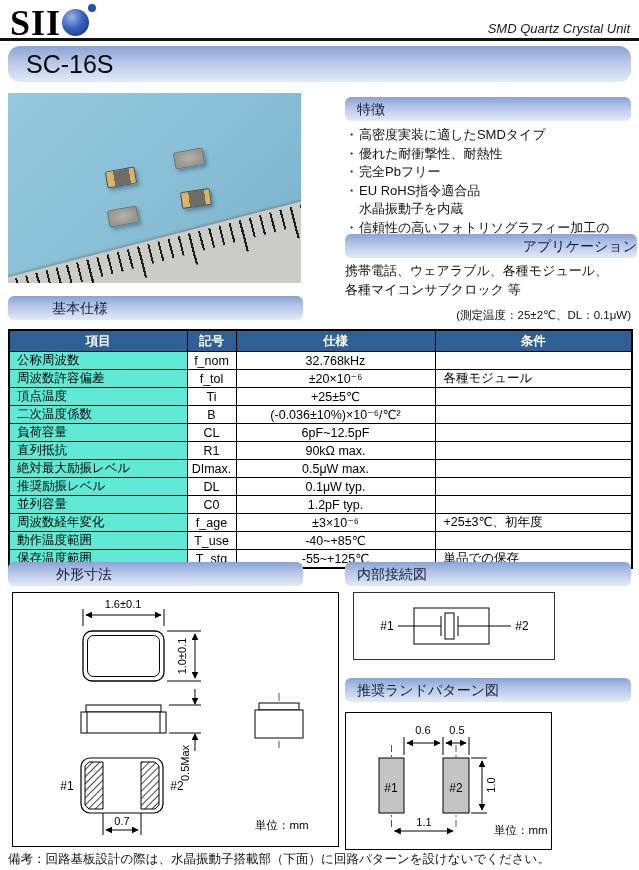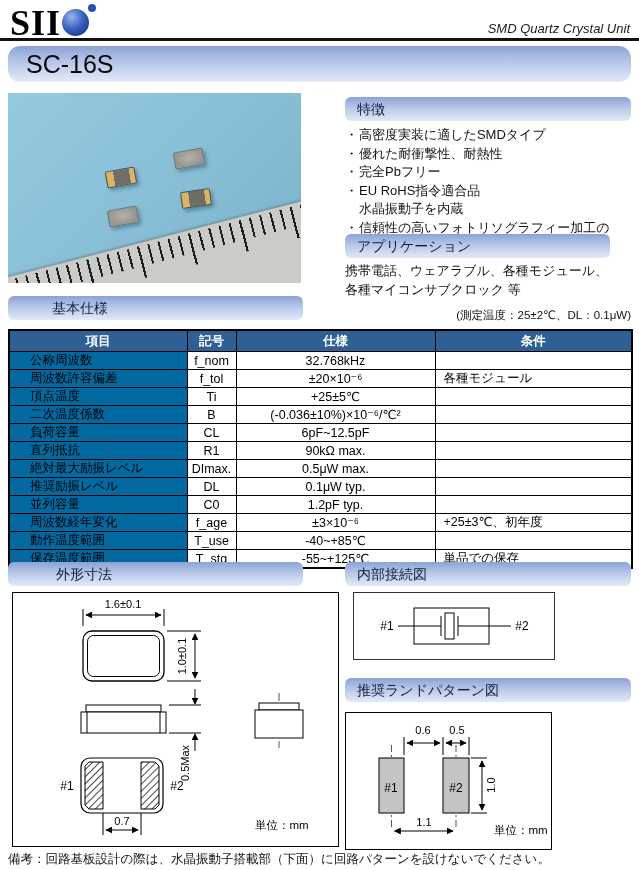--- a/index.html
+++ b/index.html
@@ -39,21 +39,21 @@
              font-size:13px;line-height:18.5px;color:#111;}
   .feat-list .blt{display:inline-block;width:14px;}
   .app-text{position:absolute;left:345px;top:262px;font-size:13px;line-height:18.5px;color:#111;}
   .meas-note{position:absolute;right:8px;top:308px;font-size:11.5px;color:#111;}
   
   .spec{position:absolute;left:8px;top:329px;width:623px;border-collapse:collapse;table-layout:fixed;
         font-size:12.5px;border:2px solid #000;}
   .spec th{background:#2e5f95;color:#fff;font-weight:bold;height:20px;border:1px solid #000;
            font-size:12.5px;padding:0;font-family:Liberation Serif, serif;}
   .spec td{height:17px;border:1px solid #000;padding:0;white-space:nowrap;overflow:hidden;}
-  .spec td.c1{background:#0369a1;padding-left:20px;}
+  .spec td.c1{background:#5eead4;padding-left:7px;}
   .spec td.c2,.spec td.c3{text-align:center;}
   .spec td.c4{padding-left:8px;}
   
   .draw-box{position:absolute;border:1px solid #000;background:#fff;}
   svg{display:block;font-family:"Liberation Sans","DejaVu Sans",sans-serif;}
   svg text{fill:#000;}
   .footer-note{position:absolute;left:8px;top:851px;font-size:12.5px;color:#111;}
 </style>
 </head>
 <body>
@@ -93,21 +93,21 @@
   <div class="bar" style="left:345px;top:97px;width:286px;">特徴</div>
   <ul class="feat-list">
     <li><span class="blt">・</span><span>高密度実装に適したSMDタイプ</span></li>
     <li><span class="blt">・</span><span>優れた耐衝撃性、耐熱性</span></li>
     <li><span class="blt">・</span><span>完全Pbフリー</span></li>
     <li><span class="blt">・</span><span>EU RoHS指令適合品</span></li>
     <li><span class="blt"></span><span>水晶振動子を内蔵</span></li>
     <li><span class="blt">・</span><span>信頼性の高いフォトリソグラフィー加工の</span></li>
   </ul>
 
-  <div class="bar" style="left:345px;top:234px;width:265px;">アプリケーション</div>
+  <div class="bar" style="left:345px;top:234px;width:292px;text-align:right;">アプリケーション</div>
   <div class="app-text">
     <div>携帯電話、ウェアラブル、各種モジュール、</div>
     <div>各種マイコンサブクロック 等</div>
   </div>
 
   <div class="bar" style="left:8px;top:296px;width:295px;padding-left:44px;">基本仕様</div>
   <div class="meas-note">(測定温度：25±2℃、DL：0.1μW)</div>
 
   <table class="spec">
     <colgroup>

